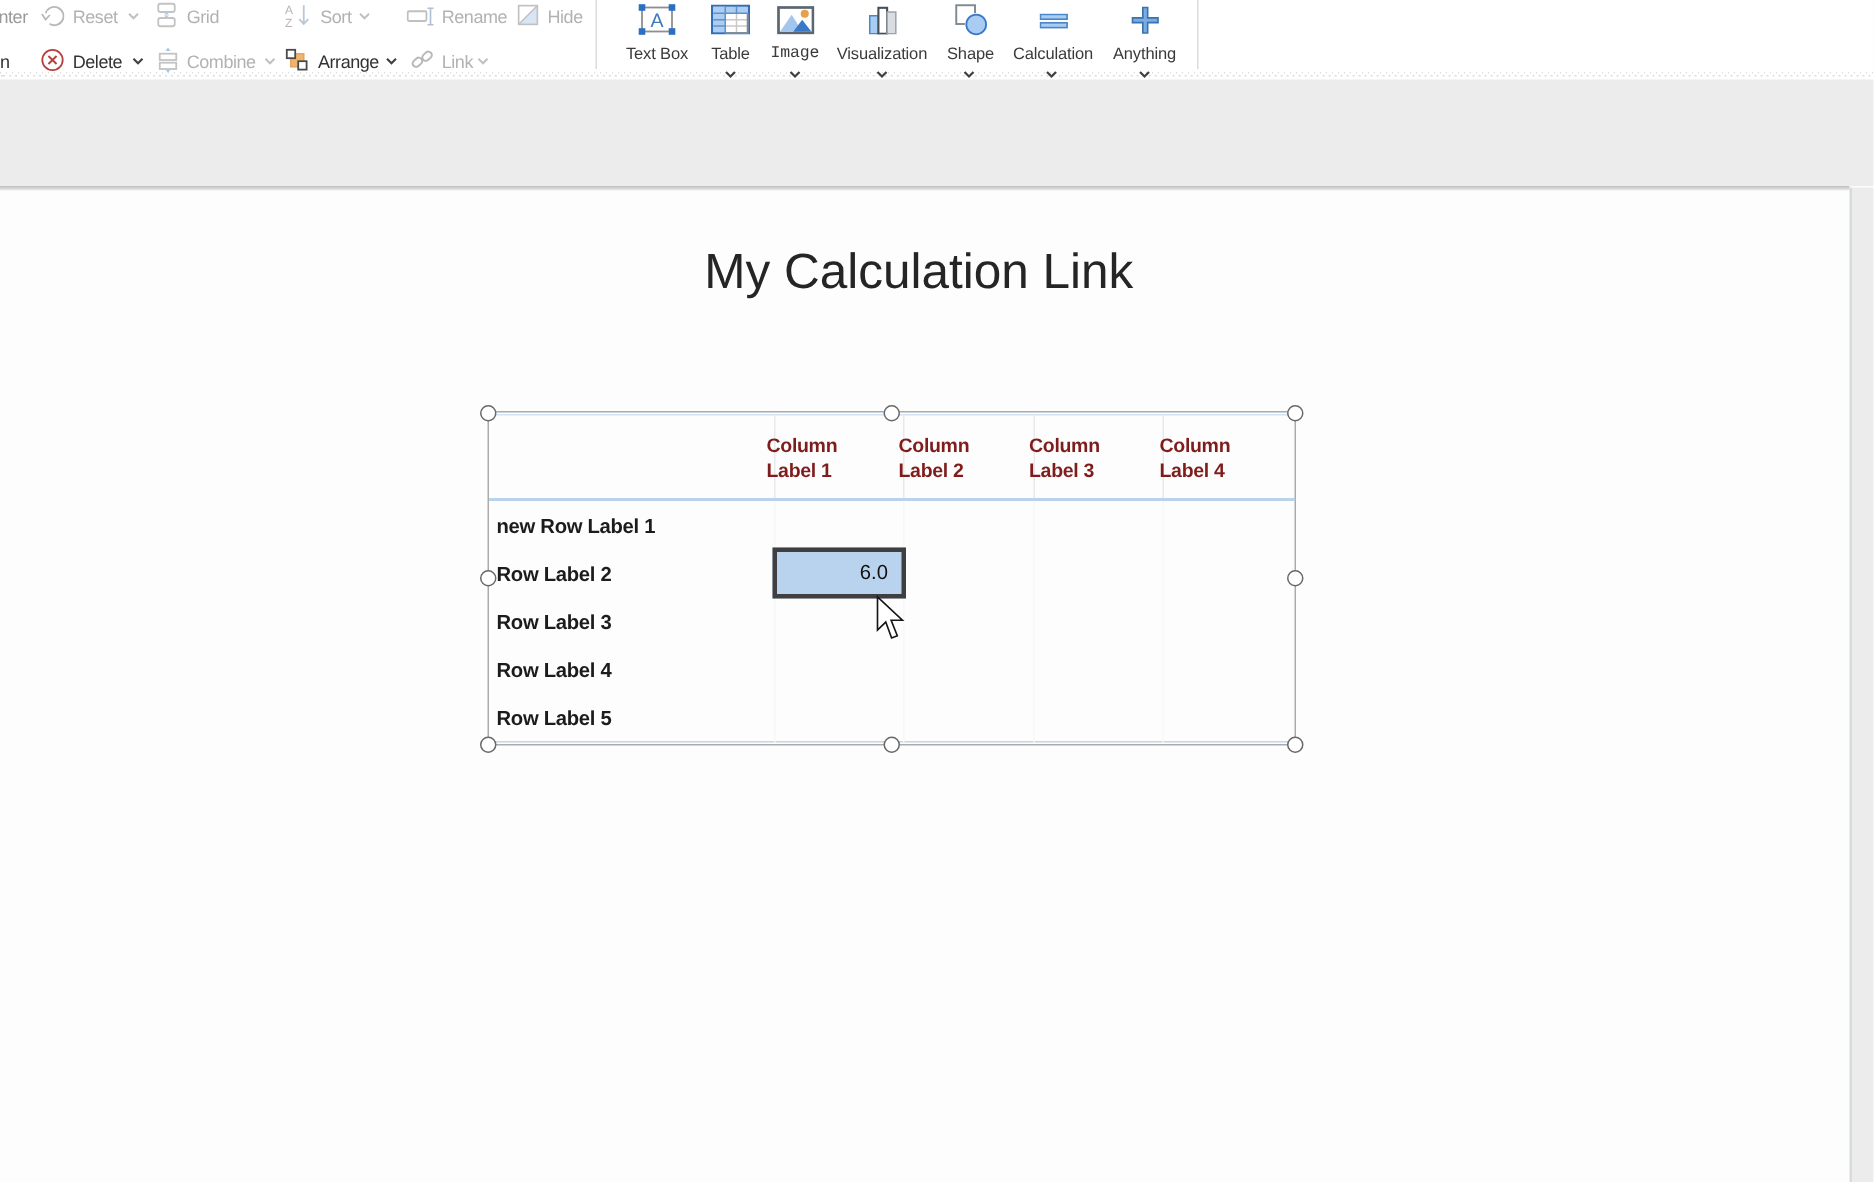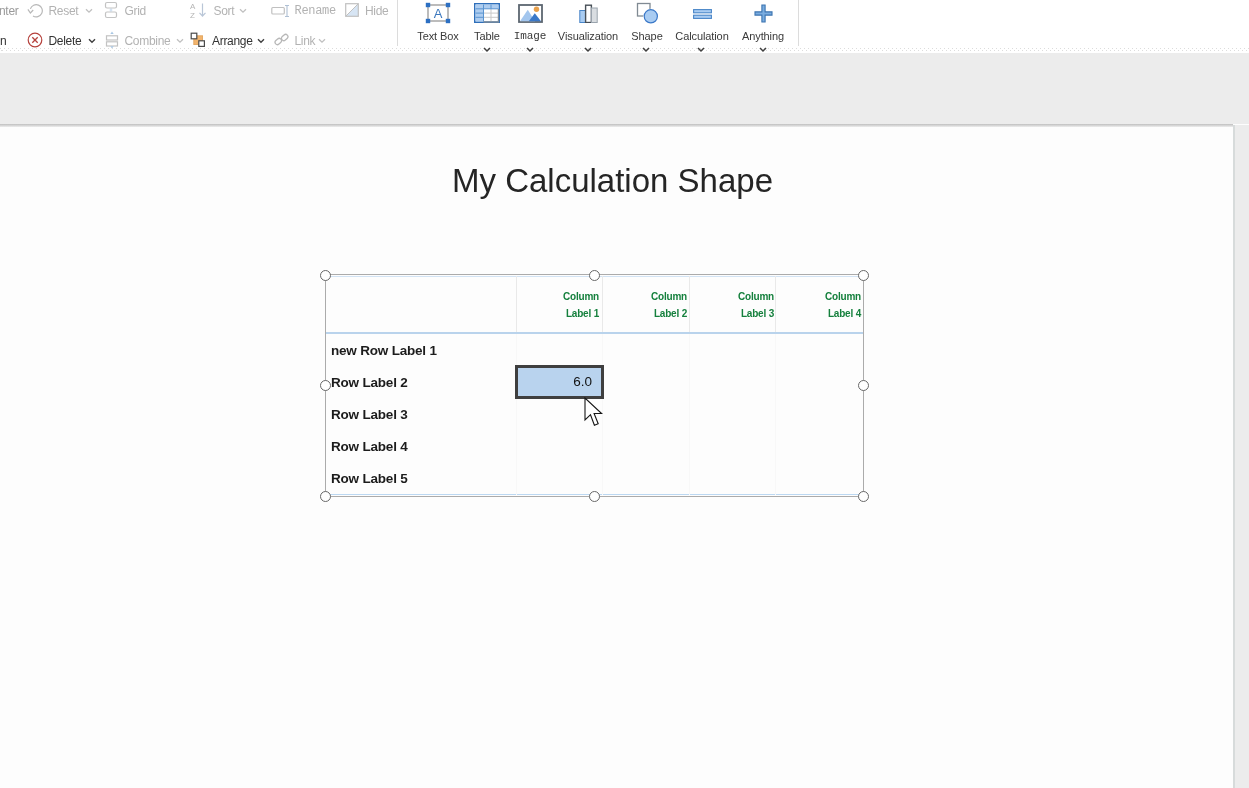--- a/index.html
+++ b/index.html
@@ -30,22 +30,22 @@
   #pageline{left:1233px;top:125px;width:2px;height:663px;background:#d7dbdb;}
   #rightstrip{left:1235px;top:125px;width:14px;height:663px;background:#ececec;}
   
   #title{left:0;top:162px;width:1225px;text-align:center;
          font-size:33px;color:#252525;}
   
   .selline{position:absolute;background:#ababab;}
   .handle{position:absolute;width:11px;height:11px;border-radius:50%;
           background:#fff;border:1.6px solid #686868;box-sizing:border-box;}
   .colsep{position:absolute;width:1px;}
-  .hdr{position:absolute;width:88px;text-align:right;font-weight:bold;
-       font-size:10px;line-height:17px;color:#15803d;letter-spacing:-0.2px;}
+  .hdr{position:absolute;width:88px;text-align:left;font-weight:bold;
+       font-size:13px;line-height:17px;color:#7f1d1d;letter-spacing:-0.2px;}
   #bluline{left:326px;top:332.4px;width:537px;height:1.8px;background:#b9d3ec;}
   .rowl{position:absolute;left:331px;font-weight:bold;font-size:13.5px;color:#1c1c1c;
         letter-spacing:-0.2px;height:14px;line-height:14px;}
   #cell{left:515px;top:365px;width:89px;height:34px;box-sizing:border-box;
         background:#b9d3ee;border:3px solid #3f3f3f;
         font-size:13.5px;color:#111;text-align:right;line-height:28px;padding-right:9px;}
 </style>
 </head>
 <body>
 
@@ -75,21 +75,21 @@
   </svg>
   <div class="lbl gray r1" style="left:213.5px;">Sort</div>
   <svg class="icn" style="left:239px;top:7.5px;" width="8" height="6" viewBox="0 0 8 6">
       <path d="M1 1.2 L4 4.2 L7 1.2" stroke="#c0c0c0" stroke-width="1.3" fill="none"></path>
     </svg>
 
   <svg class="icn" style="left:271px;top:2.5px;" width="19" height="16" viewBox="0 0 19 16">
     <rect x="0.8" y="4.5" width="12.5" height="6.5" rx="1" fill="none" stroke="#c0c0c0" stroke-width="1.2"></rect>
     <path d="M16 2.5 v11 M14 2.5 c1 0 2 0 2 0 c0 0 1 0 2 0 M14 13.5 c1 0 2 0 2 0 c0 0 1 0 2 0" stroke="#afc0d4" stroke-width="1.1" fill="none"></path>
   </svg>
-  <div class="lbl gray r1" style="left:294.5px;font-family:Liberation Mono, monospace;">Rename</div>
+  <div class="lbl gray r1" style="left:294.5px;">Rename</div>
 
   <svg class="icn" style="left:345px;top:3px;" width="14" height="14" viewBox="0 0 14 14">
     <path d="M1 13 L13 1 V13 Z" fill="#d7e5f4"></path>
     <rect x="0.7" y="0.7" width="12.6" height="12.6" fill="none" stroke="#c0c0c0" stroke-width="1.2"></rect>
     <path d="M13 1 L1 13" stroke="#c0c0c0" stroke-width="1" fill="none"></path>
   </svg>
   <div class="lbl gray r1" style="left:365px;">Hide</div>
 
   <div class="lbl dark r2" style="left:0px;">n</div>
   <svg class="icn" style="left:27px;top:32px;" width="16" height="16" viewBox="0 0 16 16">
@@ -235,21 +235,21 @@
   <svg class="ichev" style="left:759px;" width="8" height="6" viewBox="0 0 8 6">
       <path d="M1 1 L4 4 L7 1" stroke="#3f3f3f" stroke-width="1.5" fill="none"></path>
     </svg>
 </div>
 
 <div id="band" class="abs"></div>
 <div id="bandshadow" class="abs"></div>
 <div id="pageline" class="abs"></div>
 <div id="rightstrip" class="abs"></div>
 
-<div id="title" class="abs">My Calculation Shape</div>
+<div id="title" class="abs">My Calculation Link</div>
 
 <div class="selline" style="left:325px;top:274px;width:539px;height:1px;"></div>
 <div class="selline" style="left:325px;top:496px;width:539px;height:1px;"></div>
 <div class="selline" style="left:325px;top:274px;width:1px;height:223px;"></div>
 <div class="selline" style="left:863px;top:274px;width:1px;height:223px;"></div>
 <div class="abs" style="left:326px;top:276px;width:537px;height:1px;background:#d2e3f4;"></div>
 <div class="abs" style="left:326px;top:494px;width:537px;height:1px;background:#bcd8f2;"></div>
 
 <div class="colsep" style="left:516px;top:276px;height:56px;background:#e9e9e9;"></div>
 <div class="colsep" style="left:602px;top:276px;height:56px;background:#e9e9e9;"></div>

